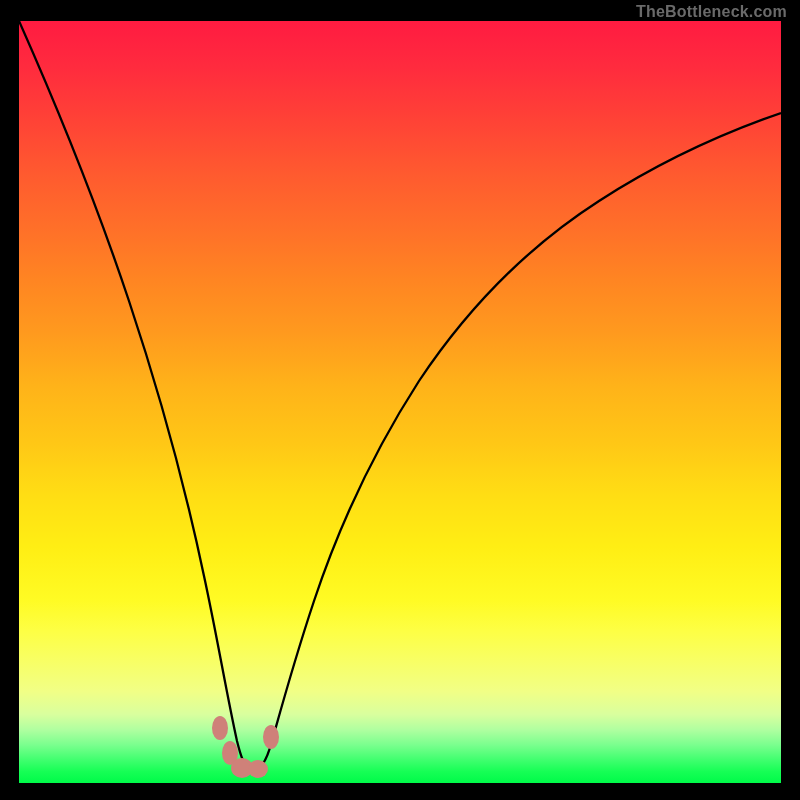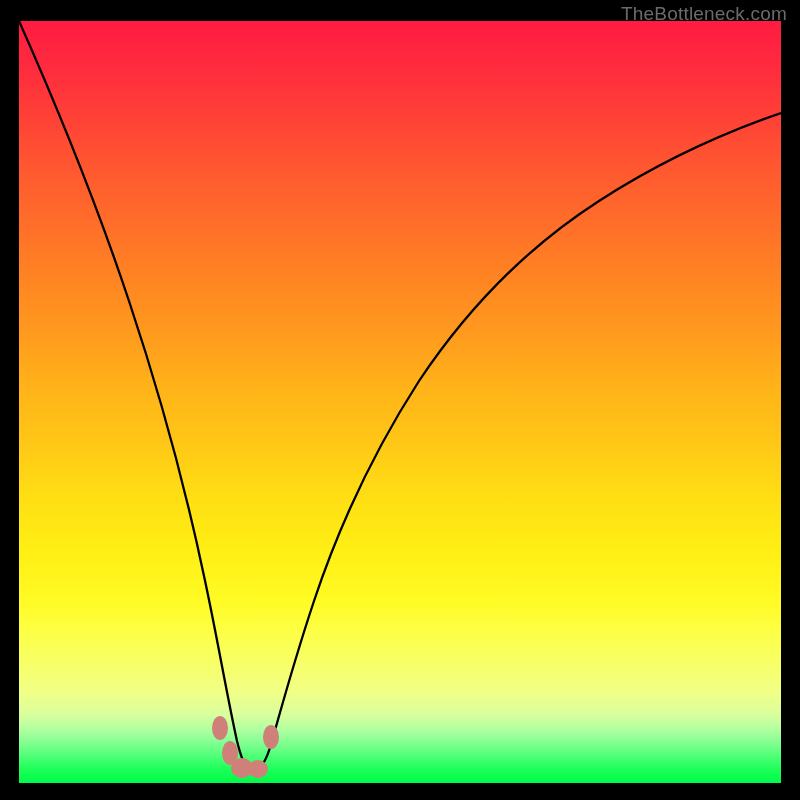--- a/index.html
+++ b/index.html
@@ -39,23 +39,23 @@
       #3fff6e 97%,
       #16ff55 98.5%,
       #00fb49 100%
     );
   }
   .watermark {
     position: absolute;
     top: 3px;
     right: 13px;
     color: #6a6a6a;
-    font-size: 19px;
+    font-size: 16px;
     letter-spacing: 0.2px;
-    font-weight: 400;
+    font-weight: 700;
     text-align: right;
   }
   svg.curve {
     position: absolute;
     left: 0;
     top: 0;
     width: 762px;
     height: 762px;
   }
   .curve path {

